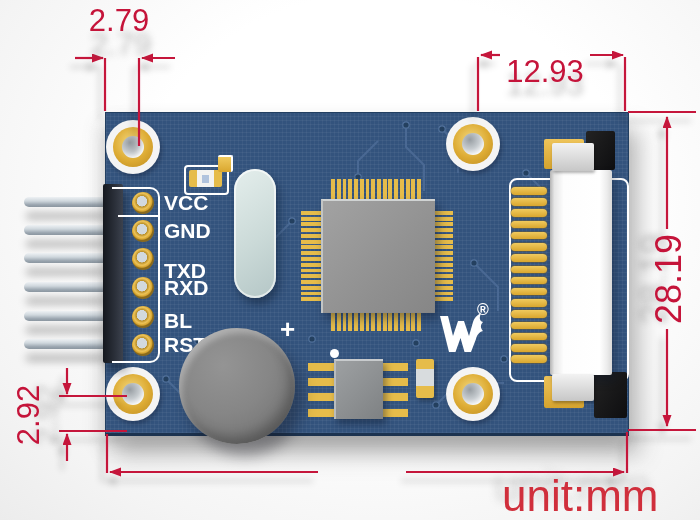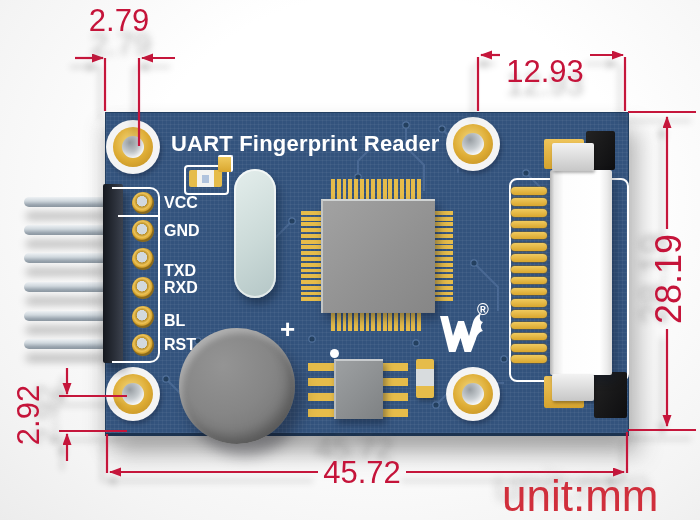--- a/index.html
+++ b/index.html
@@ -20,21 +20,21 @@
   .traces{position:absolute;left:0;top:0;}
   
   .hole{position:absolute;width:54px;height:54px;border-radius:50%;background:#f4f4f4;
     box-shadow:2px 3px 4px rgba(0,0,20,.25);}
   .hole .gold{position:absolute;inset:7px;border-radius:50%;
     background:radial-gradient(circle at 45% 40%, #f3d87e 0%, #ddab33 55%, #bb8a20 100%);}
   .hole .bore{position:absolute;inset:16px;border-radius:50%;
     background:radial-gradient(circle at 36% 30%, #979da2 0%, #c6cbcf 45%, #ffffff 80%);}
   
   .btitle{position:absolute;left:65px;top:18px;color:#fff;font-weight:bold;font-size:22px;letter-spacing:.2px;white-space:nowrap;}
-  .pinlab{position:absolute;left:58px;height:24px;line-height:24px;color:#fff;font-weight:bold;font-size:16px;text-align:right;}
+  .pinlab{position:absolute;left:58px;height:24px;line-height:24px;color:#fff;font-weight:bold;font-size:21px;text-align:right;}
   
   .pth{position:absolute;left:26px;width:22px;height:22px;border-radius:50%;
     background:radial-gradient(circle at 45% 42%, #d2d9de 0 5px, #b98f2a 5.5px, #eec459 8px, #d5a32e 10px, #8a6a1d 11px);}
   .pinsilk{position:absolute;left:6px;top:74px;width:46px;height:172px;border:2px solid #fff;border-left:none;border-radius:0 10px 10px 0;}
   .pinsep{position:absolute;left:12px;top:102px;width:40px;height:2px;background:#fff;}
   .housing{position:absolute;left:-3px;top:71px;width:20px;height:179px;border-radius:2px;
     background:linear-gradient(90deg,#15181e 0%,#2b303a 60%,#3c424e 100%);
     box-shadow:4px 8px 10px rgba(0,0,0,.35);}
   
   .ledsilk{position:absolute;left:78px;top:52px;width:41px;height:26px;border:2px solid #fff;border-radius:4px;}
@@ -155,21 +155,20 @@
     </div>
     <div class="hole" style="left:0;top:254px">
       <div class="gold"></div>
       <div class="bore"></div>
     </div>
     <div class="hole" style="left:340px;top:254px">
       <div class="gold"></div>
       <div class="bore"></div>
     </div>
 
-    <div class="btitle">UART Fingerprint Reader</div>
 
     <div class="ledsilk"></div>
     <div class="led"></div>
     <div class="minipad"></div>
 
     <div class="xtal"></div>
 
     <div class="housing"></div>
     <div class="pinsilk"></div>
     <div class="pinsep"></div>
@@ -271,16 +270,15 @@
       <line x1="406" y1="472" x2="624" y2="472" marker-end="url(#arr)"></line>
       <line x1="107" y1="434" x2="107" y2="473"></line>
       <line x1="627" y1="432" x2="627" y2="473"></line>
     </g>
   </svg>
 
   <div class="dim" id="d279">2.79</div>
   <div class="dim" id="d1293">12.93</div>
   <div class="dim" id="d2819">28.19</div>
   <div class="dim" id="d292">2.92</div>
-  <div class="dim" id="d4572">45.72</div>
   <div class="unit">unit:mm</div>
 
 </div>
 
 </body></html>

